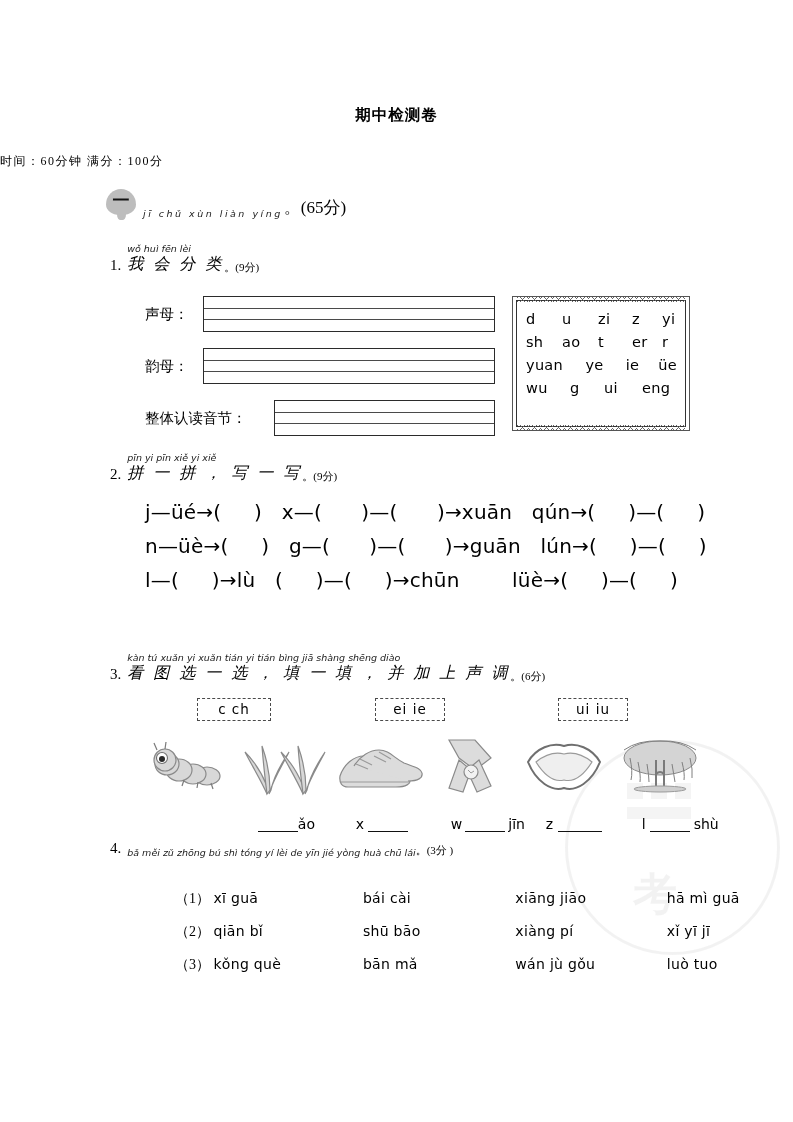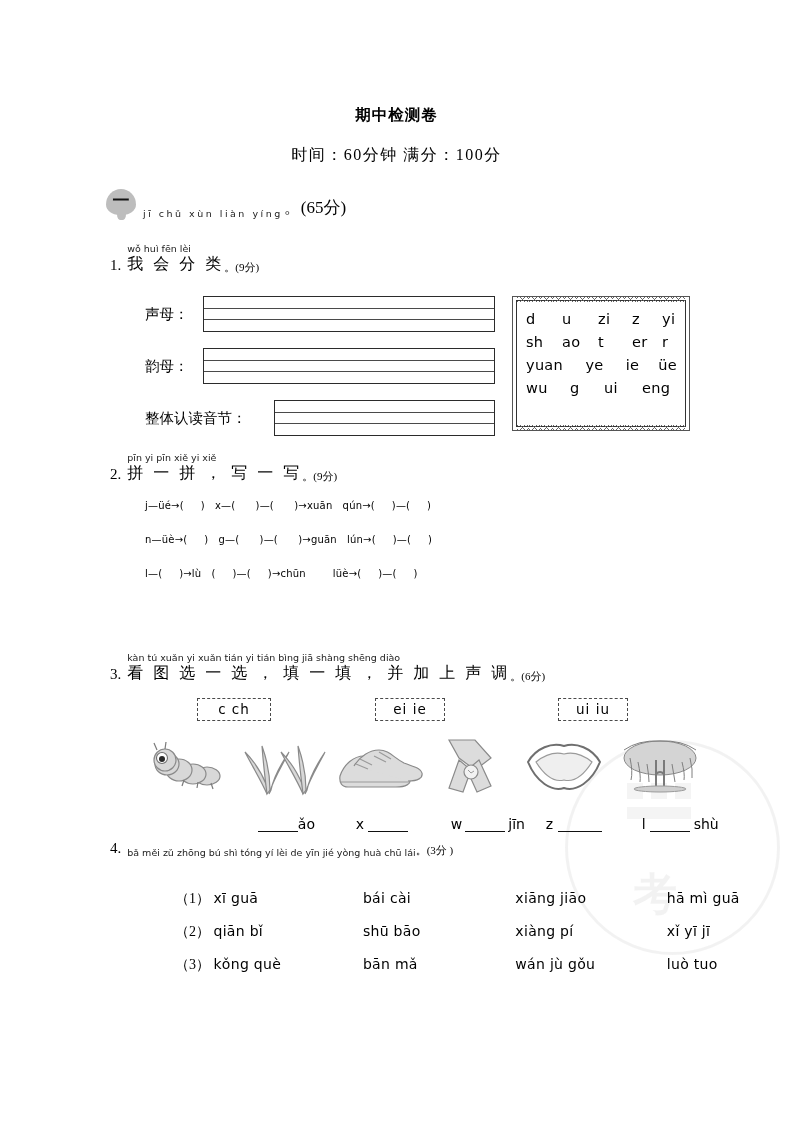--- a/index.html
+++ b/index.html
@@ -49,24 +49,24 @@
   .doc-title {
     text-align: center;
     font-size: 15.5px;
     font-weight: bold;
     font-family: "DejaVu Sans", sans-serif;
     letter-spacing: 1px;
     position: absolute;
     left: 0; right: 0; top: 105px;
   }
   .doc-subtitle {
-    text-align: center;
-    font-size: 16px;
-    position: absolute;
-    left: 0; right: 0; top: 145px;
+    text-align: left;
+    font-size: 12px;
+    position: absolute;
+    left: 0; right: 0; top: 153px;
     letter-spacing: 1.5px;
   }
 
   
   .section-head {
     position: absolute;
     left: 104px; top: 185px;
     display: flex;
     align-items: flex-end;
   }
@@ -95,21 +95,21 @@
     left: 0; top: 0;
     width: 34px; height: 30px;
     line-height: 30px;
     text-align: center;
     font-size: 17px;
     font-weight: bold;
     color: #111;
     z-index: 2;
     font-family: "DejaVu Sans", sans-serif;
   }
-  .ruby-wrap { display: inline-block; vertical-align: bottom; }
+  .ruby-wrap { display: inline-block; vertical-align: bottom; font-style: italic; }
   .ruby-py {
     display: block;
     font-size: 9.5px;
     font-family: "DejaVu Sans", sans-serif;
     line-height: 11px;
     letter-spacing: .4px;
     white-space: nowrap;
     color: #1a1a1a;
   }
   .ruby-han {
@@ -196,21 +196,21 @@
     font-size: 14.5px;
     line-height: 23px;
     letter-spacing: .3px;
   }
   .pinyin-row span { display: inline-block; }
 
   
   .py-line {
     position: absolute;
     font-family: "DejaVu Sans", sans-serif;
-    font-size: 10px;
+    font-size: 20px;
     white-space: pre;
     letter-spacing: .2px;
   }
 
   
   .choice-box {
     position: absolute;
     border: 1px dashed #4a4a4a;
     font-family: "DejaVu Sans", sans-serif;
     font-size: 13.5px;

